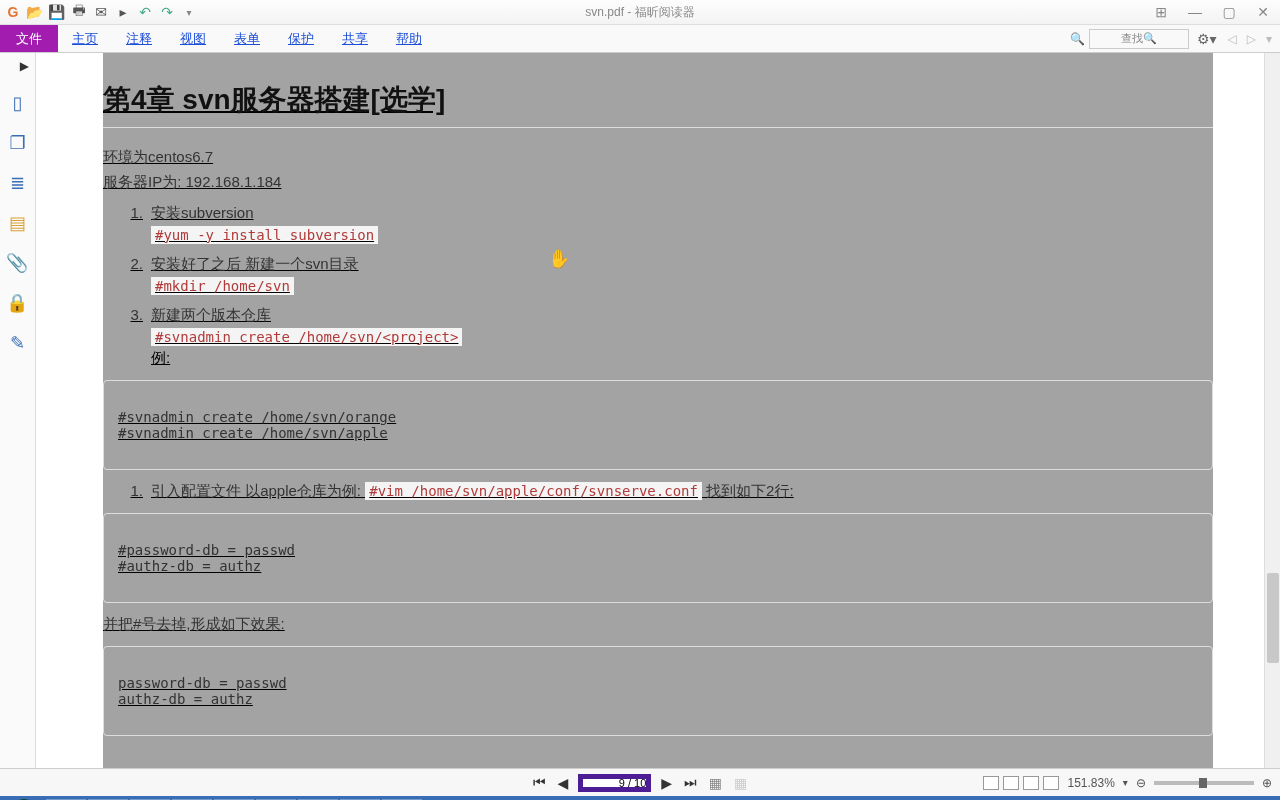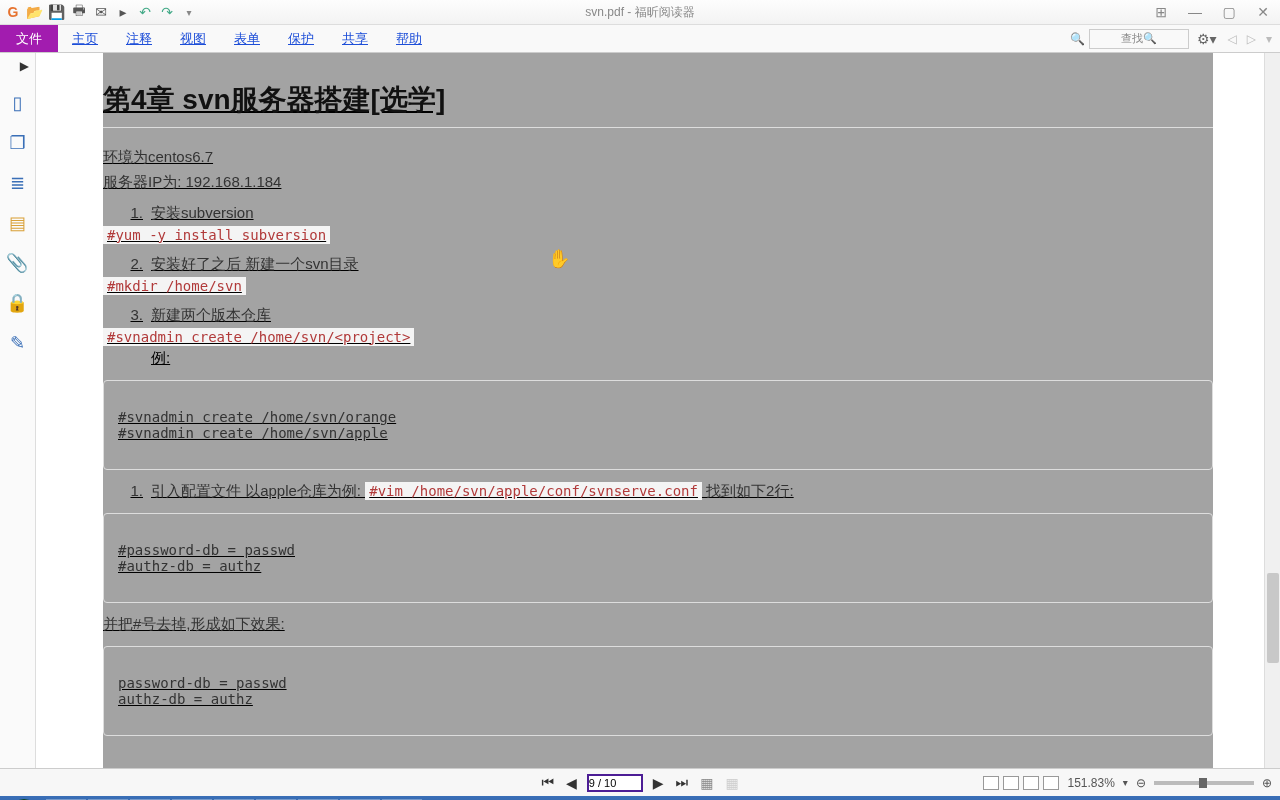--- a/index.html
+++ b/index.html
@@ -26,29 +26,29 @@
 .arrow-right { font-size:12px; color:#333; align-self:flex-end; margin-right:6px; margin-bottom:2px;}
 
 .doc-viewport { flex: 1; background: #fff; overflow: hidden; position: relative; display:flex; justify-content:center;}
 .doc-page { width: 1110px; padding: 28px 0 0 0; background: #a3a3a3; text-decoration: underline; }
 .doc-h1 { font-size: 28px; font-weight: bold; color: #111; padding-bottom: 8px; border-bottom: 1px solid #ddd; margin-bottom: 20px; margin-left:0;}
 .doc-p { font-size: 15px; color: #333; margin: 4px 0 6px 0; }
 .ol-item { display:flex; margin: 12px 0 4px 18px; font-size:15px; color:#333;}
 .ol-num { width: 22px; text-align:right; margin-right:8px;}
 .code-inline { background: #f4f4f4; font-family: "Consolas", monospace; font-size: 14px; color: #b13a3a; padding: 1px 4px; }
 .code-block { border:1px solid #ddd; border-radius:4px; padding:28px 14px; margin:12px 0; font-family:"Consolas",monospace; font-size:14px; color:#333; white-space:pre; }
-.indent { }
+.indent { margin-left: 48px; }
 .example-label { margin-left:48px; font-size:15px; margin-top:4px;}
 .vscroll { position:absolute; right:0; top:0; width:16px; height:100%; background:#f0f0f0; border-left:1px solid #ddd;}
 .vscroll-thumb { position:absolute; left:2px; width:12px; background:#c8c8c8; border-radius:2px;}
 .hand-cursor { position:absolute; font-size:18px; color:#333; pointer-events:none;}
 
 .statusbar { height: 28px; background: #f7f7f7; border-top: 1px solid #ccc; display: flex; align-items: center; justify-content: center; position: relative; font-size:12px; color:#555;}
 .status-center { display:flex; align-items:center; gap:8px;}
-.page-input { width:56px; height:18px; border:2px solid #4c1d95; text-align:left; font-size:11px;}
+.page-input { width:73px; height:18px; border:5px solid #4c1d95; text-align:right; font-size:11px;}
 .nav-btn { font-size:14px; color:#333; padding:0 2px;}
 .status-right { position:absolute; right:8px; display:flex; align-items:center; gap:8px;}
 .view-icons { display:flex; gap:4px;}
 .view-icon { width:16px; height:14px; border:1px solid #999; background:#fff;}
 .zoom-slider { width:100px; height:4px; background:#bbb; position:relative;}
 .zoom-thumb { position:absolute; top:-3px; width:8px; height:10px; background:#666; left:45px;}
 
 .taskbar { height: 32px; background: linear-gradient(#3a6fb7,#2a5a9e); display: flex; align-items: center; padding: 0 4px; gap:2px; position:relative;}
 .start-btn { width:40px; height:28px; display:flex;align-items:center;justify-content:center;}
 .start-orb { width:26px; height:26px; border-radius:50%; background: radial-gradient(circle at 30% 30%, #7fc241, #0a5f2e); border:1px solid #0a4020;}

